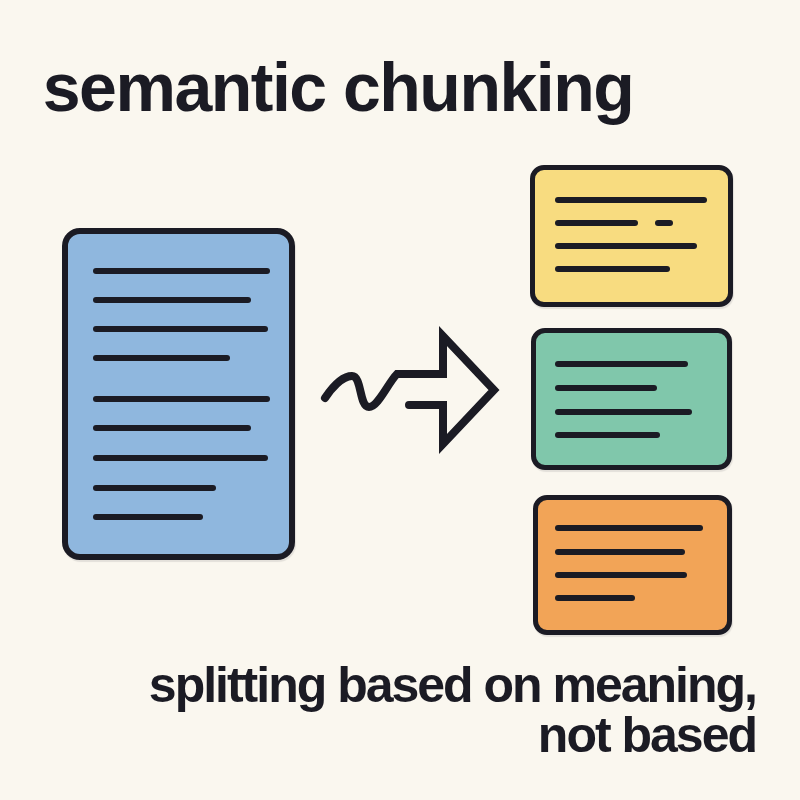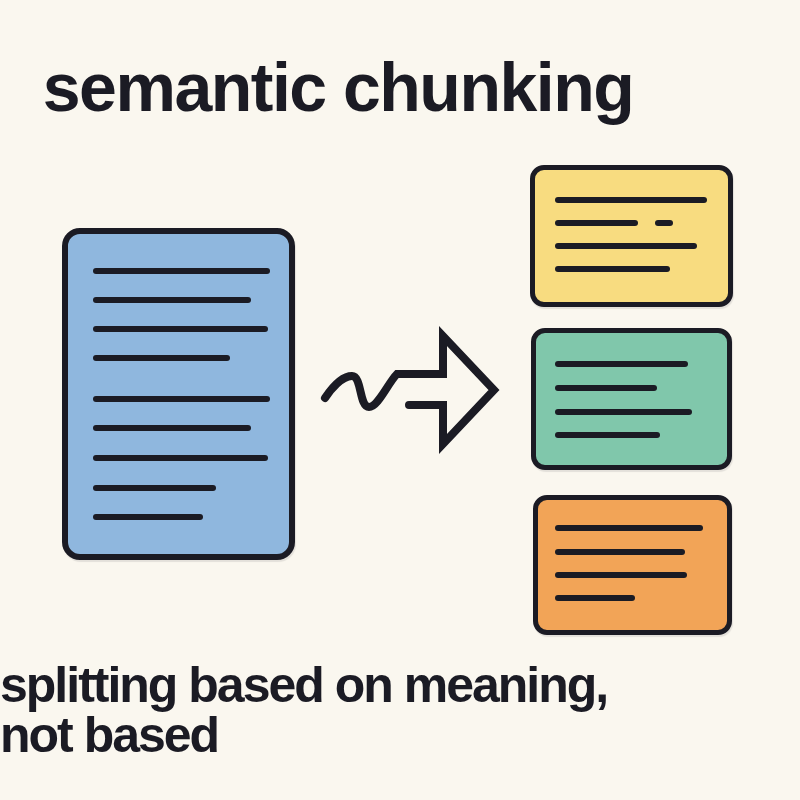--- a/index.html
+++ b/index.html
@@ -21,21 +21,21 @@
     text-align:center;
     font-size:68px;
     font-weight:bold;
     letter-spacing:-1.5px;
     color:var(--ink);
     margin:4px;
   }
   .caption{
     position:absolute;
     top:660px;left:0;width:756px;
-    text-align:left;
+    text-align:right;
     font-size:50px;
     font-weight:bold;
     letter-spacing:-2px;
     line-height:50px;
     color:var(--ink);
   }
   .box{
     position:absolute;
     border:5px solid var(--ink);
     box-sizing:border-box;

